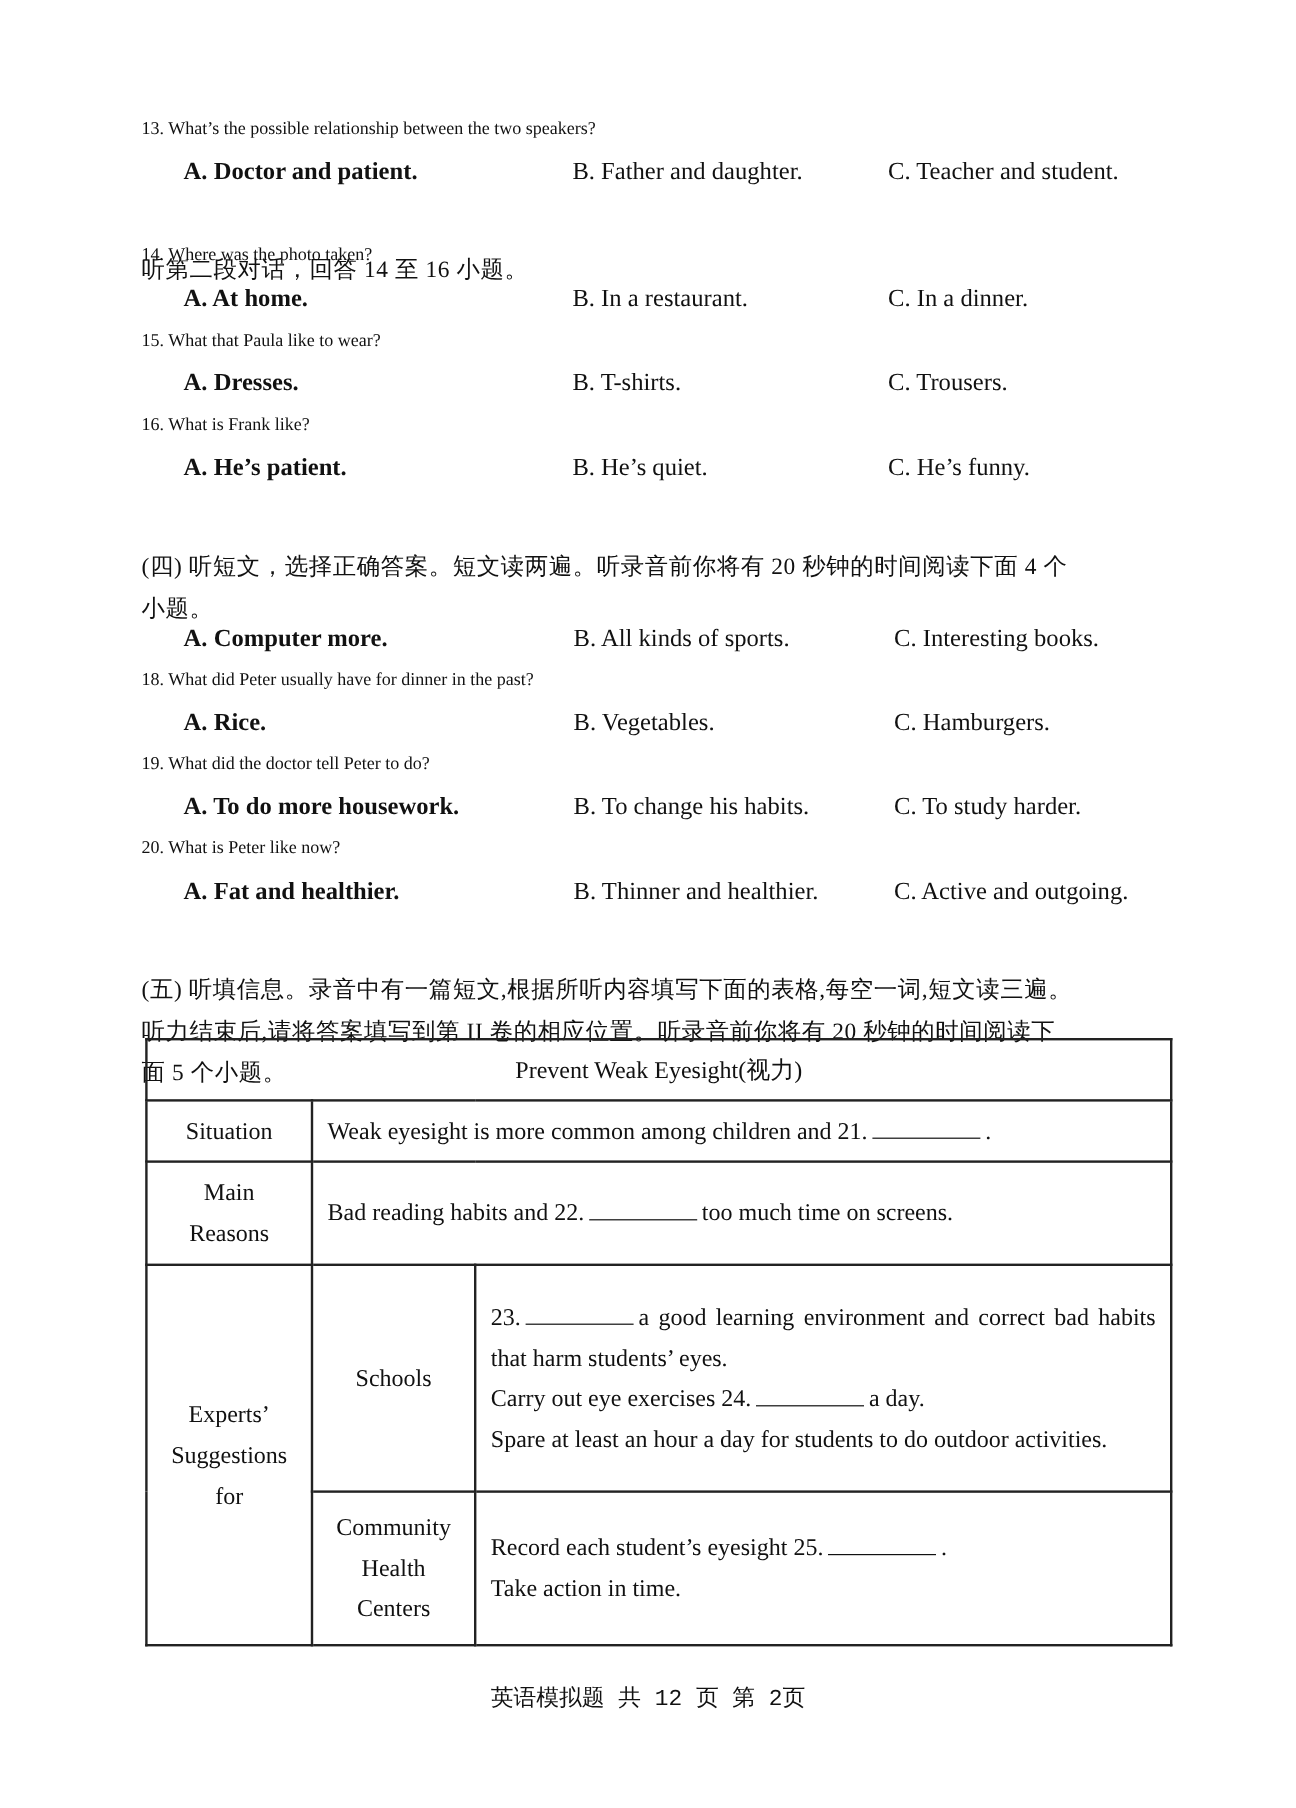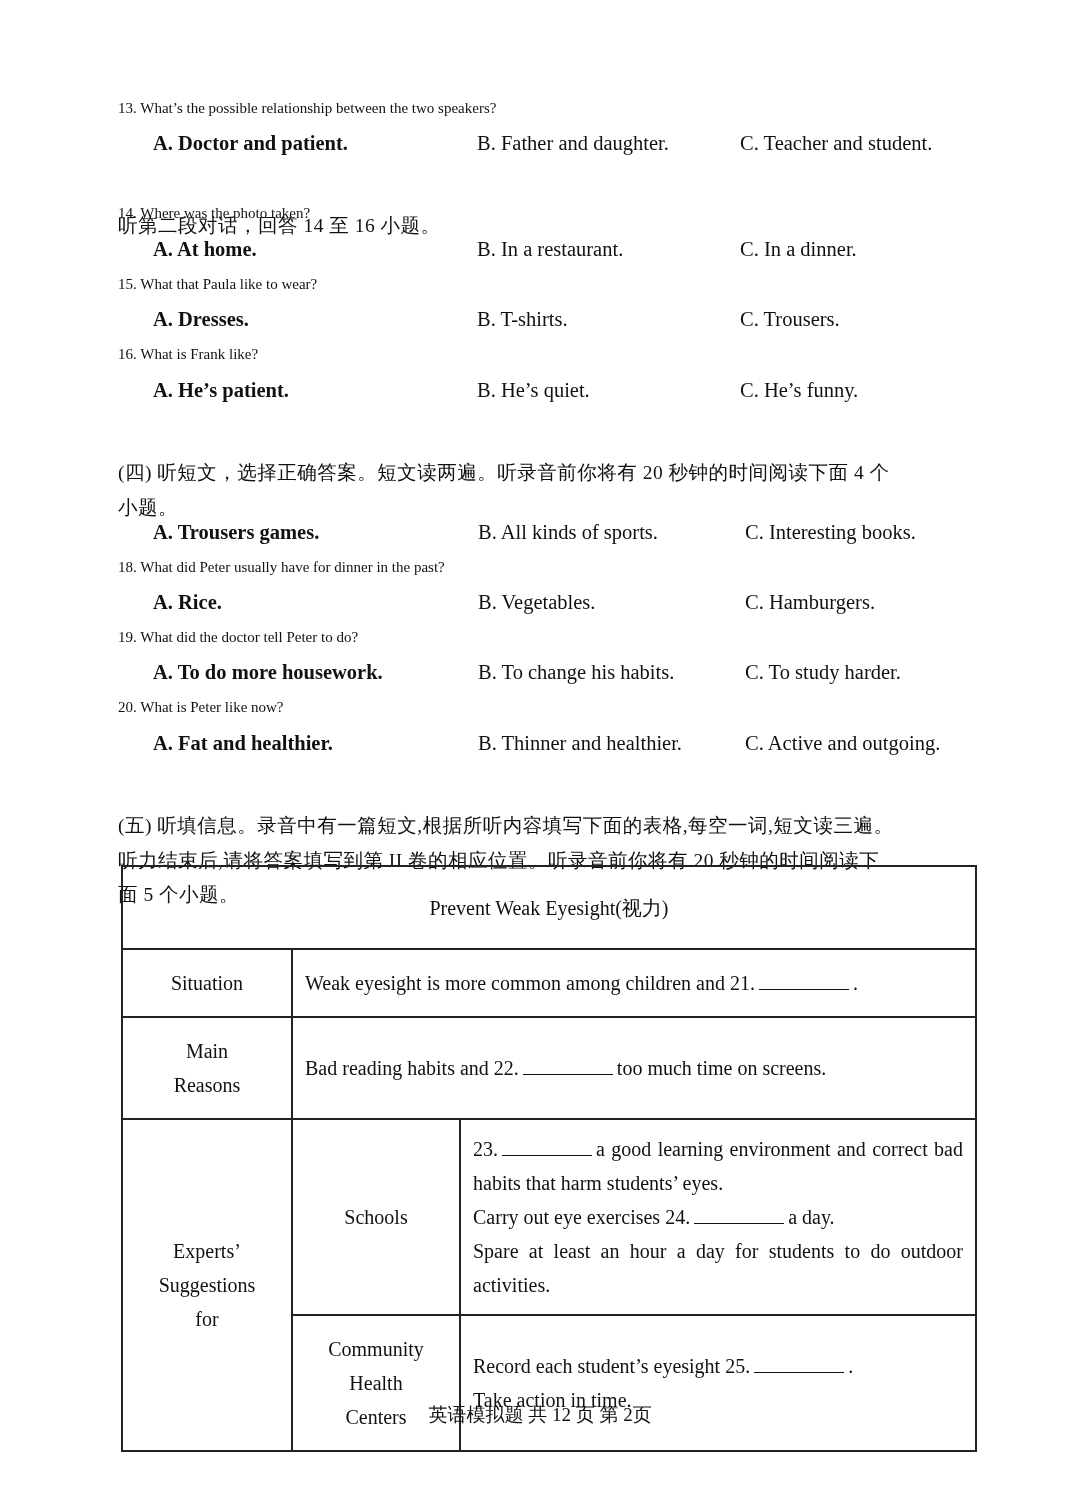--- a/index.html
+++ b/index.html
@@ -15,28 +15,28 @@
   .optA { left:153px;font-weight:bold; }
   .optB { left:477px; }
   .optC { left:740px; }
   .optB2 { left:478px; }
   .optC2 { left:745px; }
   .cn { left:118px; font-family: Liberation Serif, serif; font-size:19.5px; letter-spacing:0.5px;margin-top:48px; }
   table.info {
     position:absolute; left:121px; top:865px; width:856px;
     border-collapse:collapse; font-size:20px; line-height:34px;
   }
-  table.info td { border:2.5px solid #222; vertical-align:middle; padding:16px; }
+  table.info td { border:2.5px solid #222; vertical-align:middle; padding:0; }
   .title-cell { height:49px; text-align:center; }
   .label-cell { text-align:center; width:136px; }
   .sub-cell { text-align:center; width:134px; }
   .content-cell { padding-left:12px !important; }
   .just { text-align:justify; text-align-last:left; padding:12px 12px !important; }
   .blank { display:inline-block; width:90px; border-bottom:1.5px solid #111; height:18px; vertical-align:baseline; margin:0 4px; }
-  .footer { position:absolute; left:0; width:1080px; top:1402px; text-align:center; font-family:Liberation Serif, serif; font-size:19px; }
+  .footer { position:absolute; left:0; width:1080px; top:1402px; text-align:center; font-family:Liberation Mono, monospace; font-size:19px; }
 </style>
 </head>
 <body>
 
 <div class="page">
 
   <div class="line q" style="top:95px;">
     <span>13.</span>
     <span>What’s the possible relationship between the two speakers?</span>
   </div>
@@ -66,21 +66,21 @@
     <span>16.</span>
     <span>What is Frank like?</span>
   </div>
   <div class="line opt optA" style="top:377px;">A. He’s patient.</div>
   <div class="line opt optB" style="top:377px;">B. He’s quiet.</div>
   <div class="line opt optC" style="top:377px;">C. He’s funny.</div>
 
   <div class="line cn" style="top:412px;">(四) 听短文，选择正确答案。短文读两遍。听录音前你将有 20 秒钟的时间阅读下面 4 个</div>
   <div class="line cn" style="top:447px;">小题。</div>
 
-  <div class="line opt optA" style="top:519px;">A. Trousers games.</div>
+  <div class="line opt optA" style="top:519px;">A. Computer more.</div>
   <div class="line opt optB2" style="top:519px;">B. All kinds of sports.</div>
   <div class="line opt optC2" style="top:519px;">C. Interesting books.</div>
 
   <div class="line q" style="top:554px;">
     <span>18.</span>
     <span>What did Peter usually have for dinner in the past?</span>
   </div>
   <div class="line opt optA" style="top:589px;">A. Rice.</div>
   <div class="line opt optB2" style="top:589px;">B. Vegetables.</div>
   <div class="line opt optC2" style="top:589px;">C. Hamburgers.</div>

